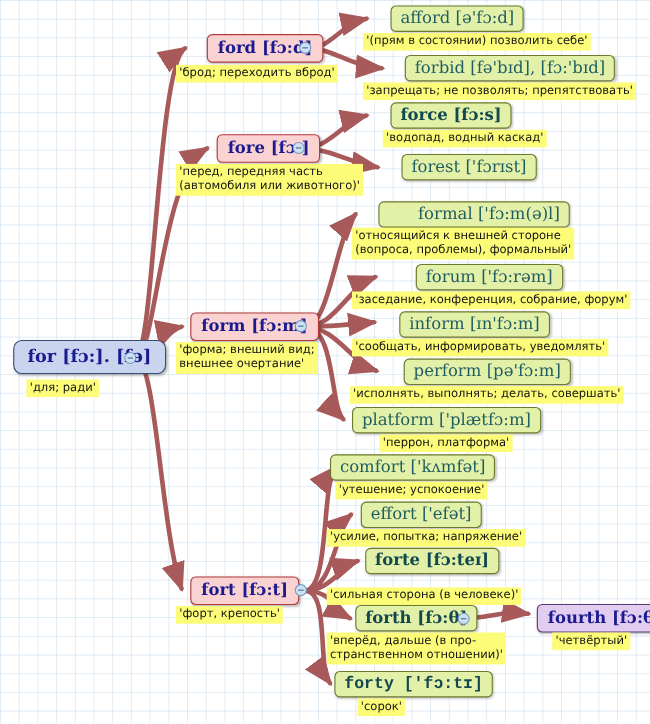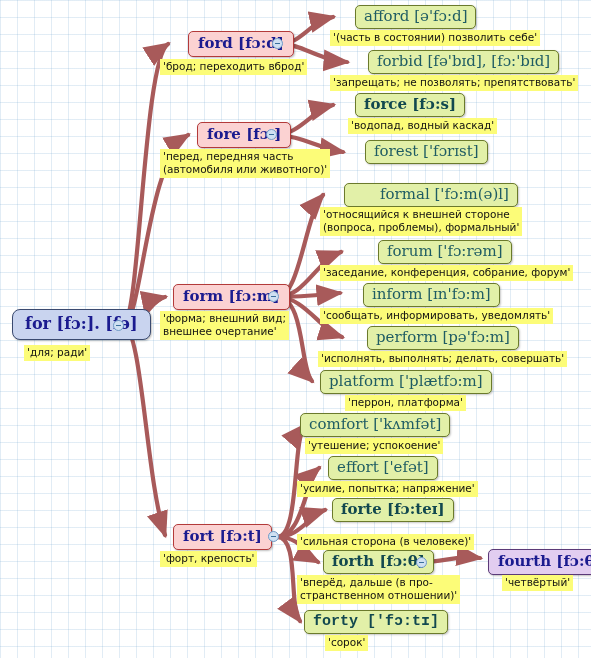--- a/index.html
+++ b/index.html
@@ -144,21 +144,21 @@
 
   <div class="node n-pink" style="left:188px; top:31px;">
     <span class="hw">ford [fɔ:d]</span>
   </div>
   <div class="gloss" style="left:160px; top:59px;">'брод; переходить вброд'</div>
   <div class="collapse" style="left:272px; top:38px;"></div>
 
   <div class="node n-green" style="left:355px; top:5px;">
     <span class="hw">afford [ə'fɔ:d]</span>
   </div>
-  <div class="gloss" style="left:330px; top:30px;">'(часть в состоянии) позволить себе'</div>
+  <div class="gloss" style="left:330px; top:30px;">'(прям в состоянии) позволить себе'</div>
 
   <div class="node n-green" style="left:368px; top:50px;">
     <span class="hw">forbid [fə'bɪd], [fɔ:'bɪd]</span>
   </div>
   <div class="gloss" style="left:330px; top:75px;">'запрещать; не позволять; препятствовать'</div>
 
   <div class="node n-pink" style="left:197px; top:122px;">
     <span class="hw">fore [fɔ:]</span>
   </div>
   <div class="gloss" style="left:160px; top:149px;">'перед, передняя часть

